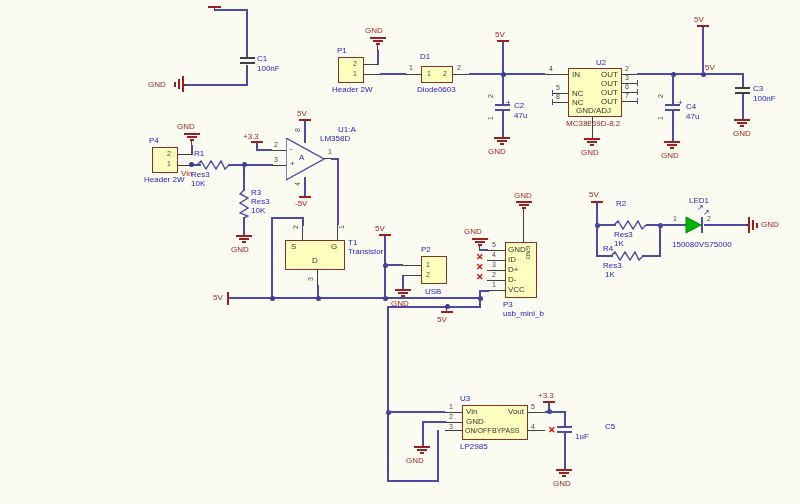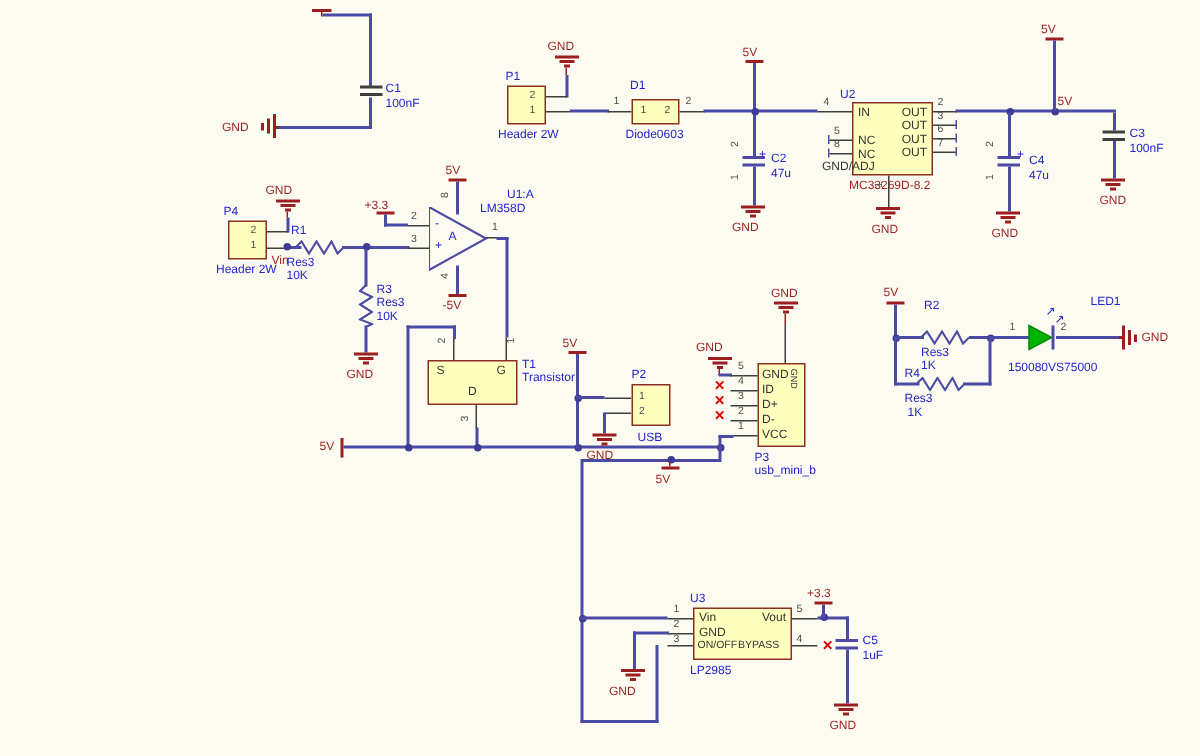--- a/index.html
+++ b/index.html
@@ -79,38 +79,38 @@
   <div class="bl" style="left:506px;top:98px">+</div>
   <div class="bl" style="left:514px;top:101px">C2</div>
   <div class="bl" style="left:514px;top:111px">47u</div>
   <div class="pn rot" style="left:489px;top:114px">1</div>
   <div class="w" style="left:502px;top:111px;width:2px;height:26px"></div>
   <div class="r" style="left:494px;top:137px;width:16px;height:2px"></div>
   <div class="r" style="left:497px;top:140px;width:10px;height:2px"></div>
   <div class="r" style="left:500px;top:143px;width:4px;height:2px"></div>
   <div class="rl" style="left:488px;top:147px">GND</div>
 
-  <div class="bl" style="left:560px;top:58px">U2</div>
+  <div class="bl" style="left:596px;top:58px">U2</div>
   <div class="box" style="left:568px;top:68px;width:54px;height:49px"></div>
   <div class="p" style="left:545px;top:74px;width:23px;height:1px"></div>
   <div class="pn" style="left:549px;top:65px">4</div>
   <div class="nm" style="left:572px;top:70px">IN</div>
   <div class="p" style="left:553px;top:93px;width:15px;height:1px"></div>
   <div class="w" style="left:552px;top:90px;width:1px;height:6px"></div>
   <div class="pn" style="left:556px;top:84px">5</div>
   <div class="nm" style="left:572px;top:89px">NC</div>
   <div class="p" style="left:553px;top:102px;width:15px;height:1px"></div>
   <div class="w" style="left:552px;top:99px;width:1px;height:6px"></div>
   <div class="pn" style="left:556px;top:93px">8</div>
   <div class="nm" style="left:572px;top:98px">NC</div>
   <div class="nm ral" style="left:598px;top:70px;width:20px">OUT</div>
   <div class="nm ral" style="left:598px;top:79px;width:20px">OUT</div>
   <div class="nm ral" style="left:598px;top:88px;width:20px">OUT</div>
   <div class="nm ral" style="left:598px;top:97px;width:20px">OUT</div>
-  <div class="nm" style="left:548px;top:106px">GND/ADJ</div>
+  <div class="nm" style="left:576px;top:106px">GND/ADJ</div>
   <div class="p" style="left:622px;top:74px;width:16px;height:1px"></div>
   <div class="p" style="left:622px;top:83px;width:16px;height:1px"></div>
   <div class="p" style="left:622px;top:92px;width:16px;height:1px"></div>
   <div class="p" style="left:622px;top:101px;width:16px;height:1px"></div>
   <div class="w" style="left:637px;top:80px;width:1px;height:6px"></div>
   <div class="w" style="left:637px;top:89px;width:1px;height:6px"></div>
   <div class="w" style="left:637px;top:98px;width:1px;height:6px"></div>
   <div class="pn" style="left:625px;top:65px">2</div>
   <div class="pn" style="left:625px;top:74px">3</div>
   <div class="pn" style="left:625px;top:83px">6</div>
@@ -337,21 +337,21 @@
   <div class="pn" style="left:531px;top:423px">4</div>
   <span class="ncx" style="left:548px;top:426px">✕</span>
   <div class="w" style="left:545px;top:411px;width:21px;height:2px"></div>
   <div class="dot" style="left:547px;top:409px"></div>
   <div class="w" style="left:548px;top:403px;width:2px;height:9px"></div>
   <div class="r" style="left:543px;top:401px;width:12px;height:2px"></div>
   <div class="rl" style="left:538px;top:391px">+3.3</div>
   <div class="w" style="left:564px;top:411px;width:2px;height:15px"></div>
   <div class="w" style="left:557px;top:426px;width:15px;height:2px"></div>
   <div class="w" style="left:557px;top:431px;width:15px;height:2px"></div>
-  <div class="bl" style="left:575px;top:422px">C5</div>
+  <div class="bl" style="left:605px;top:422px">C5</div>
   <div class="bl" style="left:575px;top:432px">1uF</div>
   <div class="w" style="left:564px;top:433px;width:2px;height:36px"></div>
   <div class="r" style="left:556px;top:469px;width:16px;height:2px"></div>
   <div class="r" style="left:559px;top:472px;width:10px;height:2px"></div>
   <div class="r" style="left:562px;top:475px;width:4px;height:2px"></div>
   <div class="rl" style="left:553px;top:479px">GND</div>
 
   <div class="rl" style="left:589px;top:190px">5V</div>
   <div class="r" style="left:591px;top:201px;width:12px;height:2px"></div>
   <div class="w" style="left:596px;top:203px;width:2px;height:23px"></div>
@@ -370,21 +370,21 @@
   <div class="bl" style="left:603px;top:244px">R4</div>
   <svg class="res" style="left:611px;top:251px" width="32" height="10">
     <polyline points="0,5 4,1 9,9 14,1 19,9 24,1 28,9 32,5" fill="none" stroke="#4b4ba3" stroke-width="1.4"></polyline>
     </svg>
   <div class="bl" style="left:603px;top:261px">Res3</div>
   <div class="bl" style="left:605px;top:270px">1K</div>
   <div class="w" style="left:642px;top:255px;width:19px;height:2px"></div>
   <div class="w" style="left:659px;top:225px;width:2px;height:32px"></div>
   <div class="w" style="left:659px;top:224px;width:27px;height:2px"></div>
   <div class="pn" style="left:673px;top:215px">1</div>
-  <div class="bl" style="left:727px;top:196px">LED1</div>
+  <div class="bl" style="left:689px;top:196px">LED1</div>
   <span class="bl" style="left:697px;top:203px;font-size:8px">↗</span>
   <span class="bl" style="left:703px;top:208px;font-size:8px">↗</span>
   <svg class="res" style="left:684px;top:215px" width="22" height="20">
     <polygon points="2,2 2,18 17,10" fill="#00b400" stroke="#008800" stroke-width="1"></polygon>
     <rect x="17" y="2" width="2" height="16" fill="#4b4ba3"></rect>
     </svg>
   <div class="pn" style="left:707px;top:215px">2</div>
   <div class="bl" style="left:672px;top:240px">150080VS75000</div>
   <div class="w" style="left:704px;top:224px;width:42px;height:2px"></div>
   <div class="r" style="left:746px;top:224px;width:2px;height:2px"></div>

